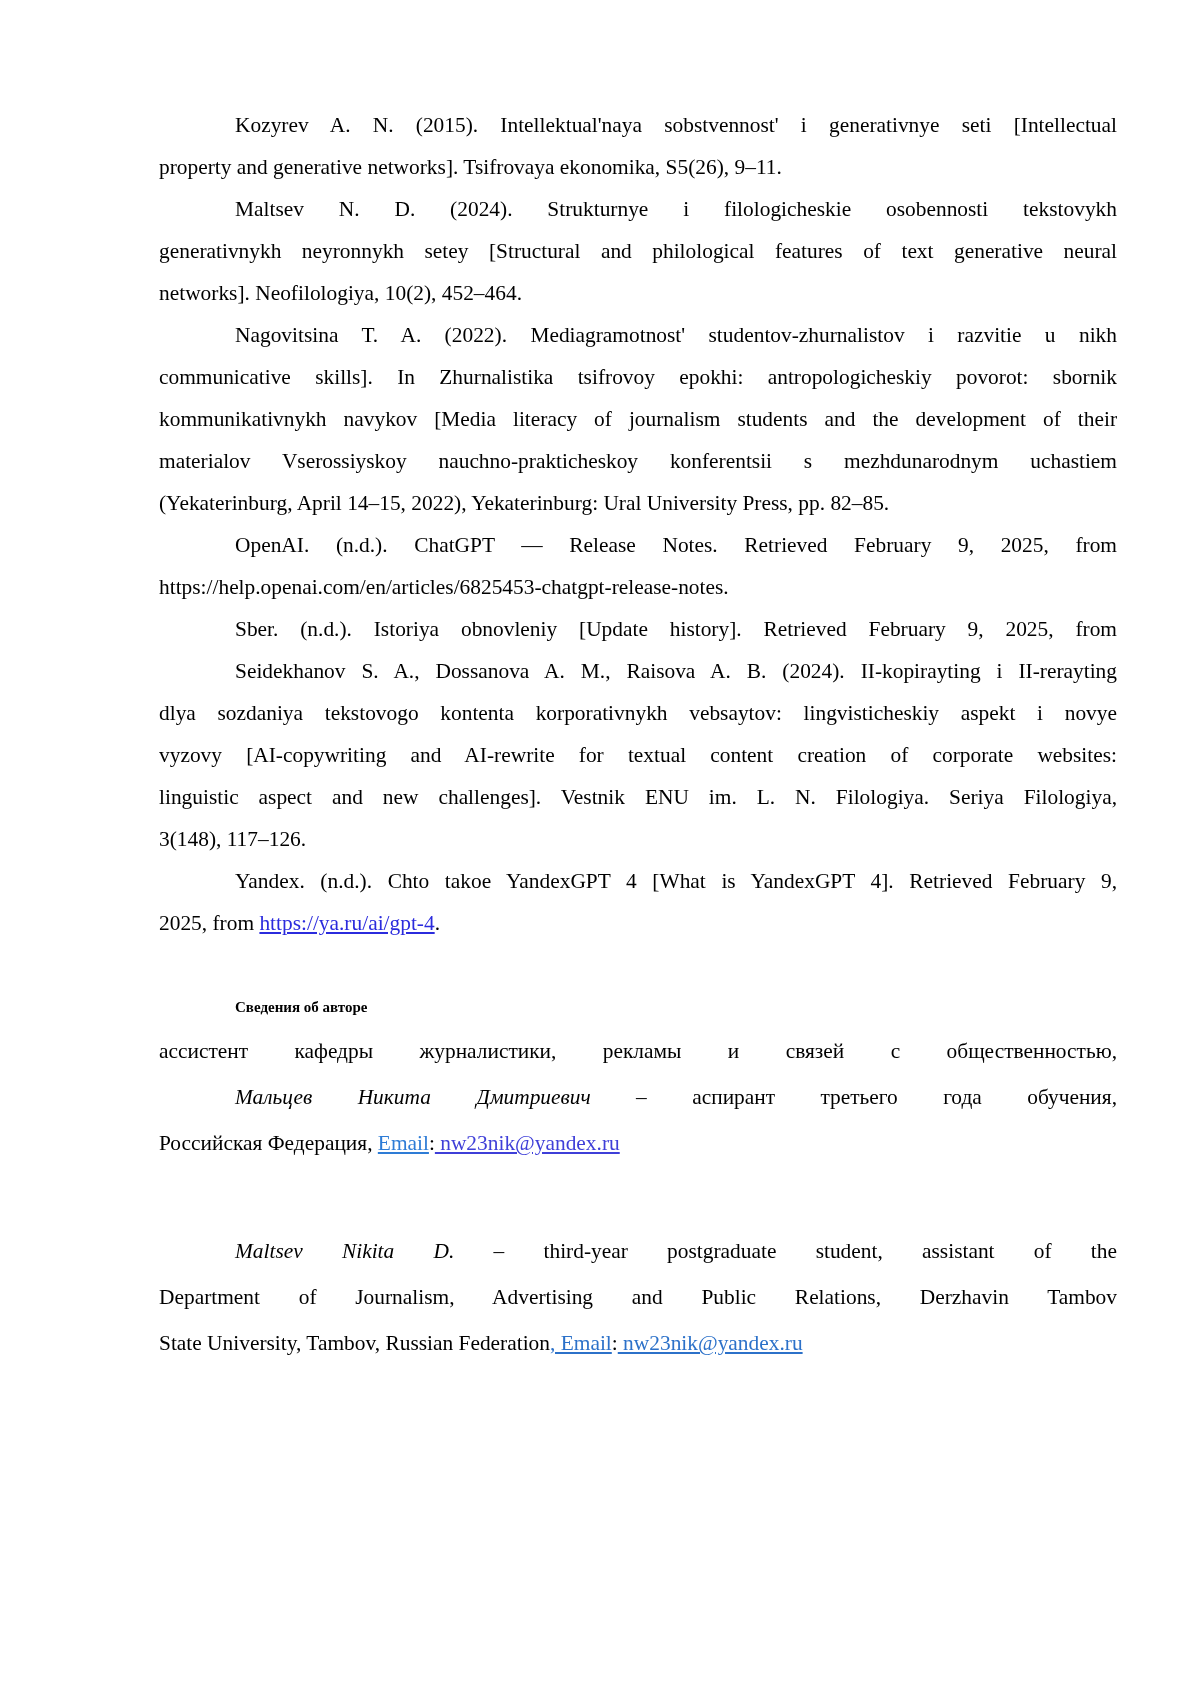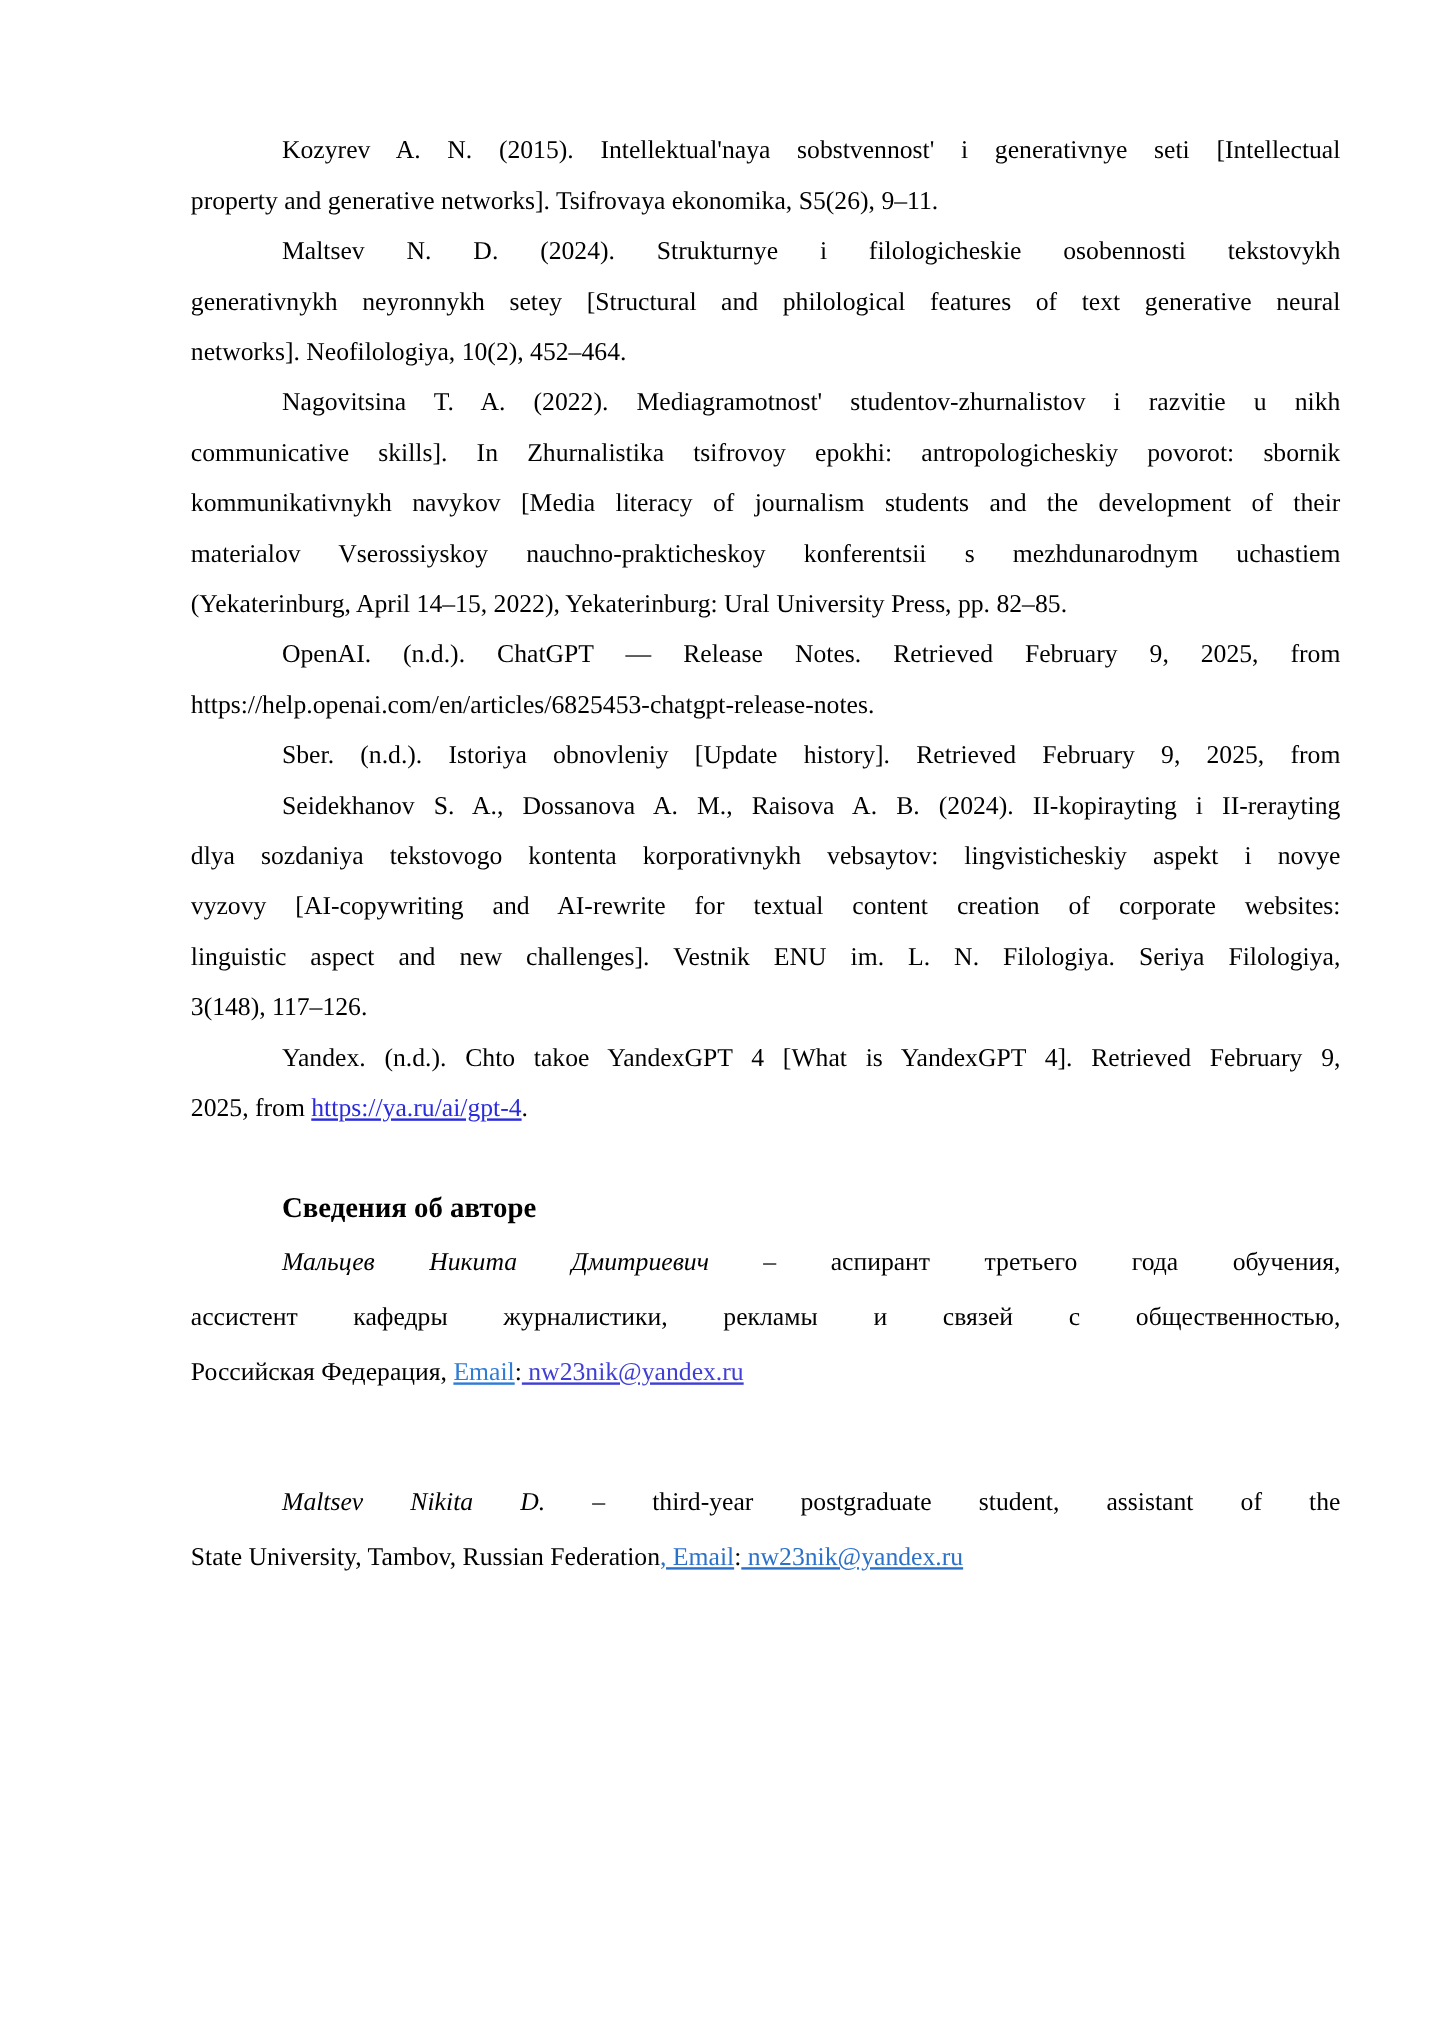--- a/index.html
+++ b/index.html
@@ -17,21 +17,21 @@
   .ln {
     line-height: 42px;
     text-align: justify;
     overflow: hidden;
   }
   .justify { text-align-last: justify; -moz-text-align-last: justify; }
   .first { padding-left: 76px; }              
   .heading {
     margin: 42px 0 0 0;
     padding-left: 76px;
-    font-size: 24px;
+    font-size: 15px;
     font-weight: 700;
     line-height: 42px;
   }
   .author .ln { line-height: 46px; }
   .english { margin-top: 62px; }
   a.link { cursor: pointer; }
   a.violet  { color: var(--link-violet,  #2b2bdd); }
   a.azure   { color: var(--link-azure,   #2e7cd6); }
   a.indigo  { color: var(--link-indigo,  #3f3fd8); }
   a.blue-en { color: var(--link-blue-en, #2c71c9); }
@@ -83,23 +83,24 @@
     <div class="para">
       <div class="ln first justify">Yandex. (n.d.). Chto takoe YandexGPT 4 [What is YandexGPT 4]. Retrieved February 9,</div>
       <div class="ln"><span>2025, from </span><a href="#" class="link violet">https://ya.ru/ai/gpt-4</a><span>.</span></div>
     </div>
 
   </section>
 
   <h2 class="heading">Сведения об авторе</h2>
 
   <div class="para author">
+    <div class="ln justify">ассистент кафедры журналистики, рекламы и связей с общественностью,</div>
     <div class="ln first justify"><i>Мальцев Никита Дмитриевич</i><span> – аспирант третьего года обучения,</span></div>
-    <div class="ln justify">ассистент кафедры журналистики, рекламы и связей с общественностью,</div>
     <div class="ln"><span>Российская Федерация, </span><a href="#" class="link azure">Email</a><span>:</span><a href="#" class="link indigo"> nw23nik@yandex.ru</a></div>
   </div>
 
   <div class="para author english">
     <div class="ln first justify"><i>Maltsev Nikita D.</i><span> – third-year postgraduate student, assistant of the</span></div>
+    <div class="ln justify">Department of Journalism, Advertising and Public Relations, Derzhavin Tambov</div>
     <div class="ln"><span>State University, Tambov, Russian Federation</span><a href="#" class="link blue-en">, Email</a><span>:</span><a href="#" class="link blue-en"> nw23nik@yandex.ru</a></div>
   </div>
 
 </div>
 
 </body></html>

